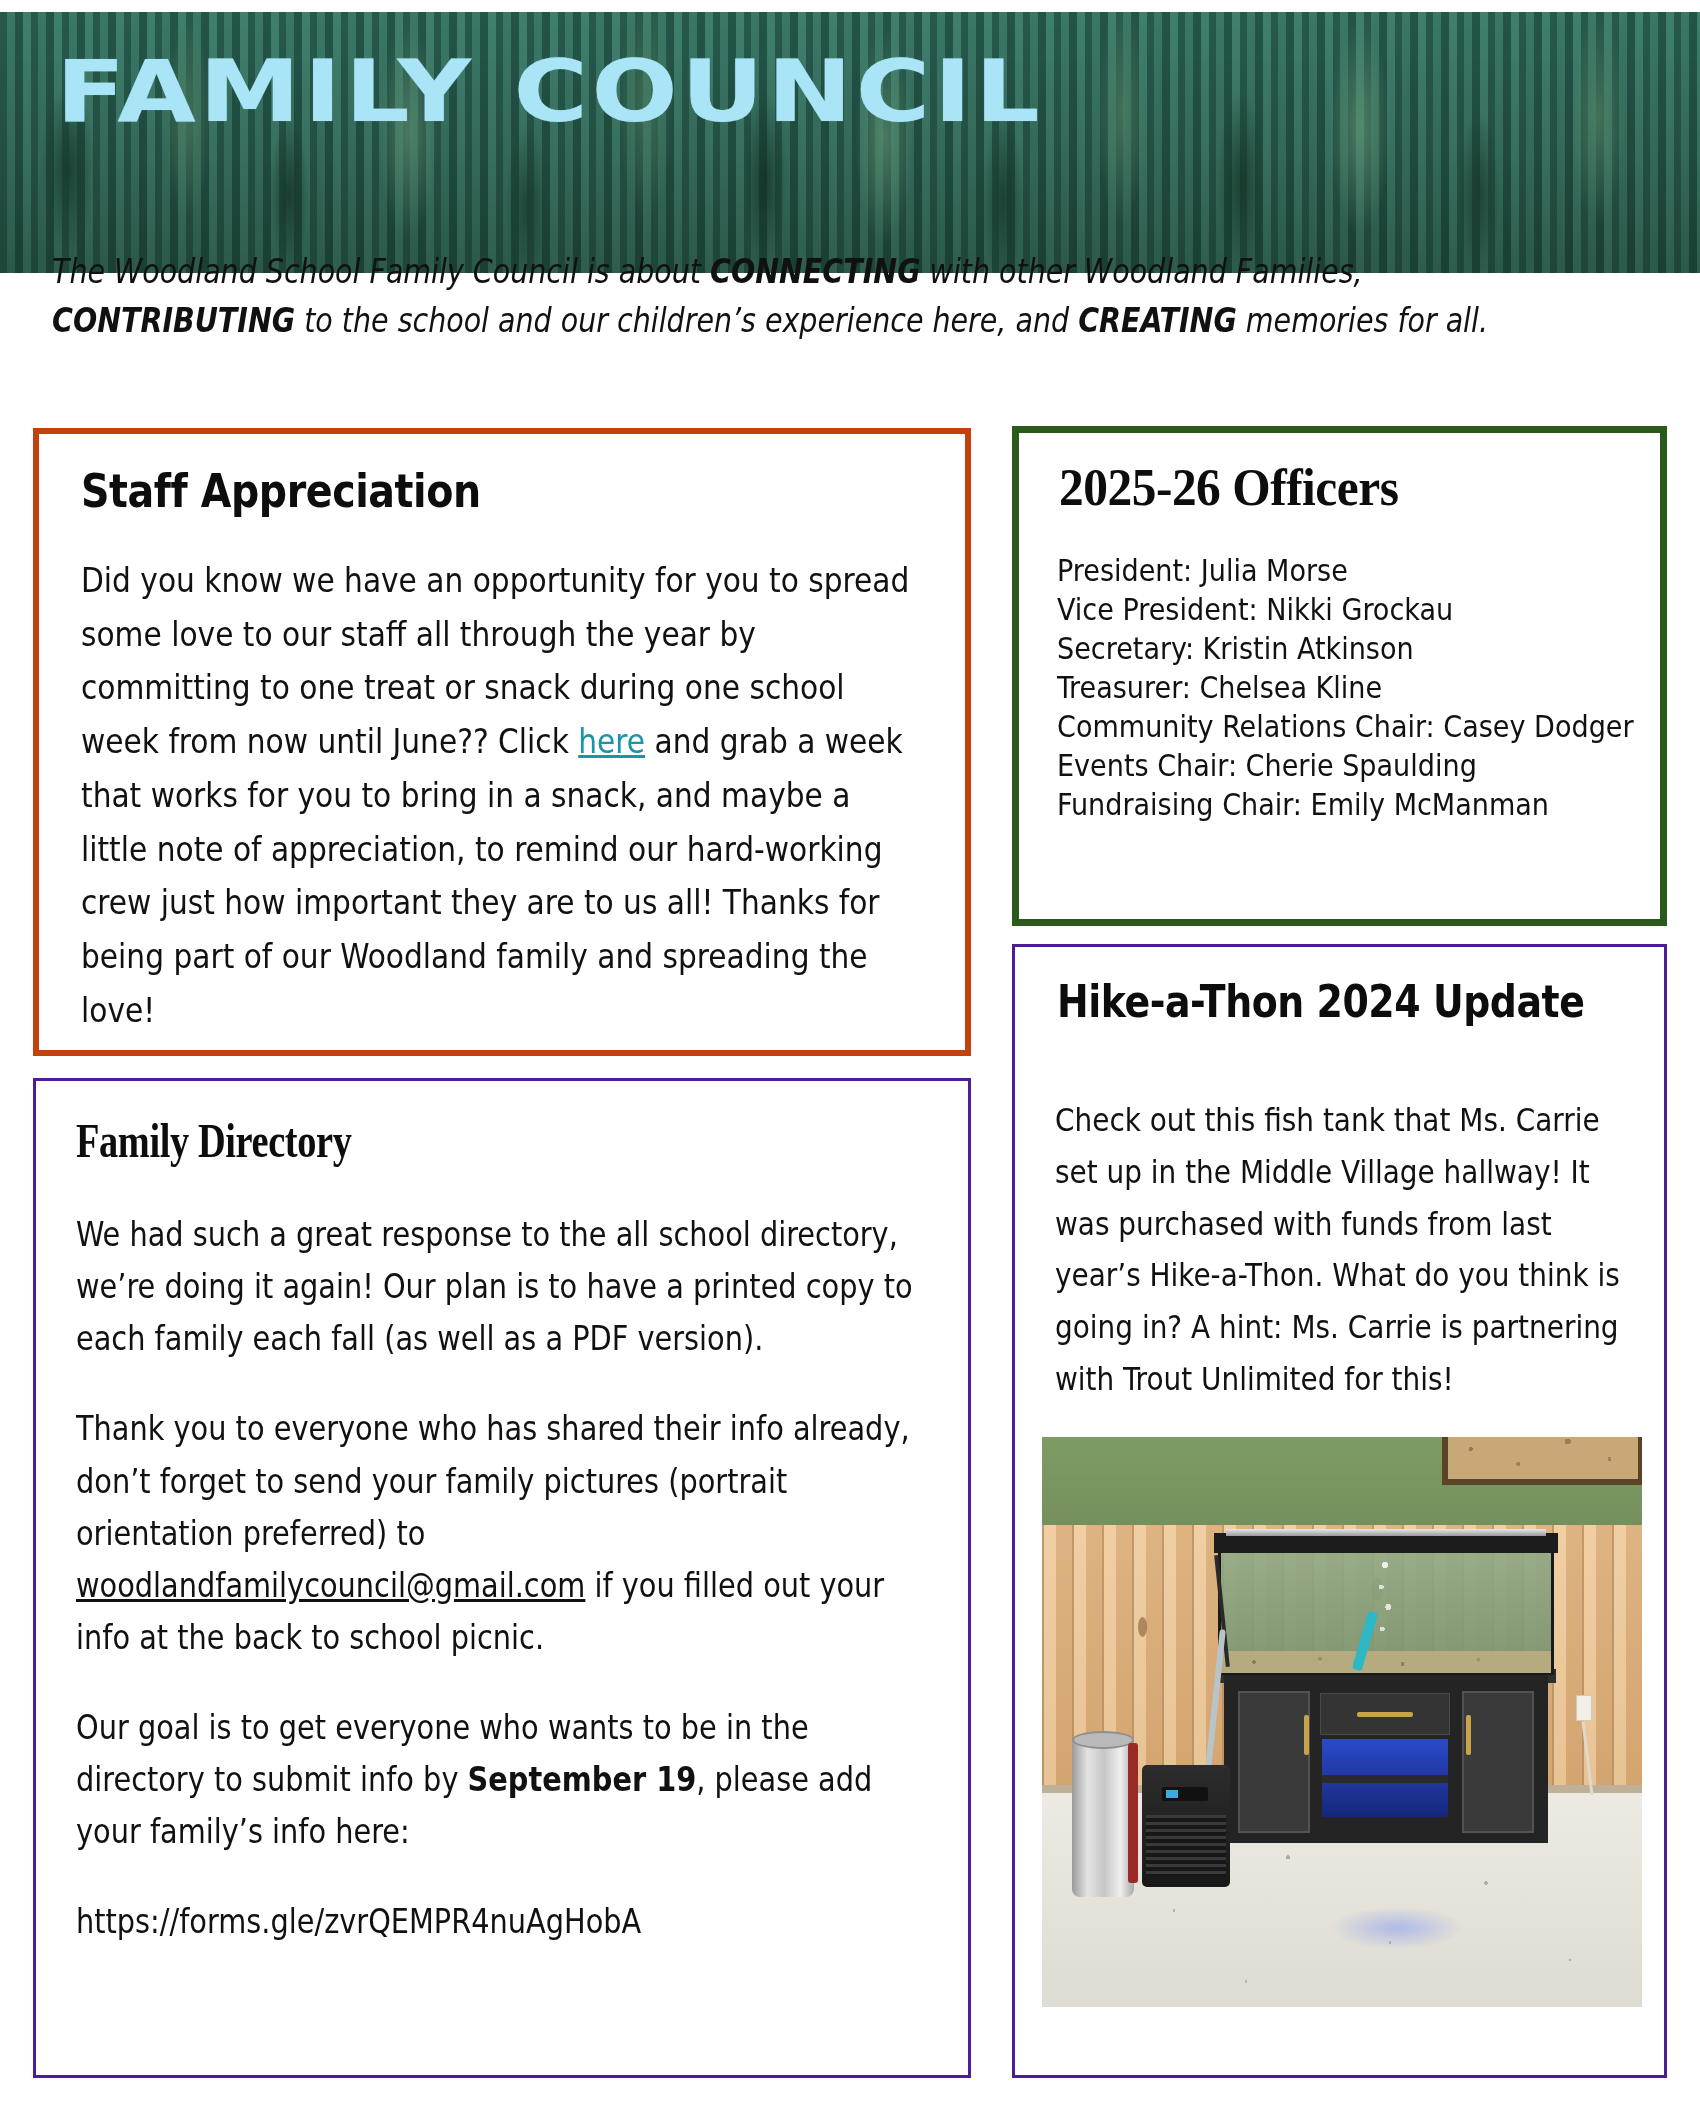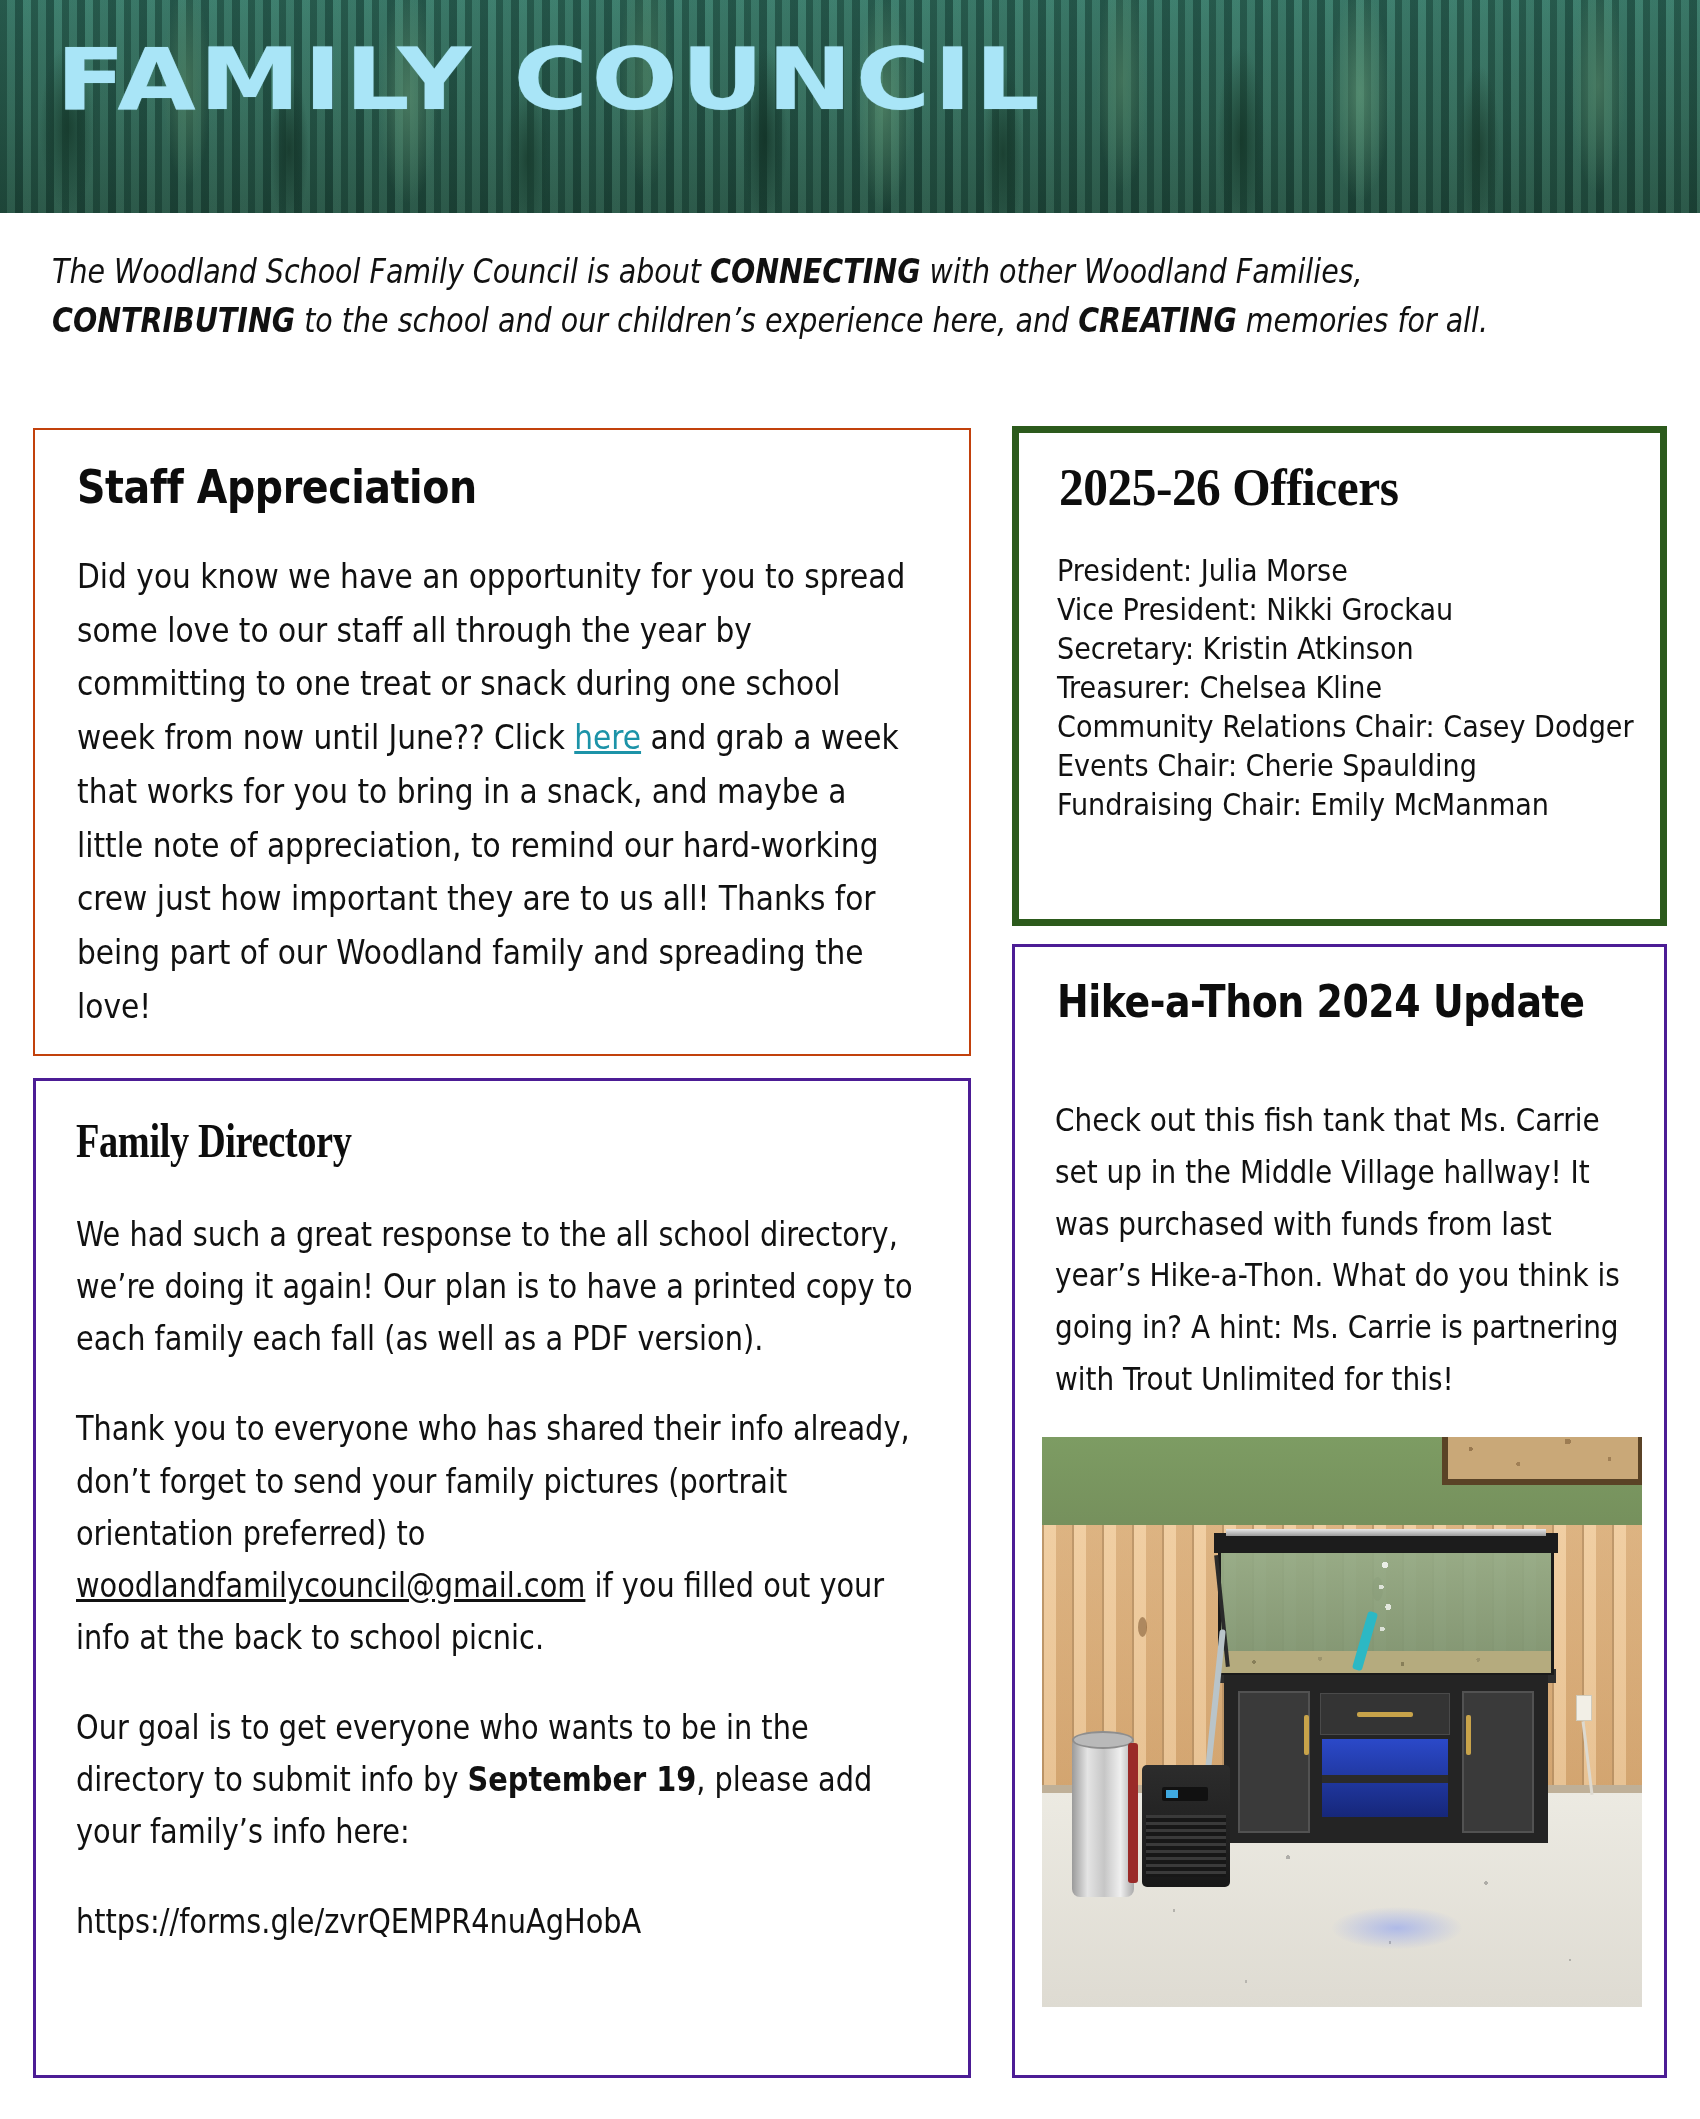--- a/index.html
+++ b/index.html
@@ -6,21 +6,21 @@
   body{
     width:1700px;height:2119px;
     background:#ffffff;
     font-family:"Liberation Sans", sans-serif;
     overflow:hidden;
     position:relative;
   }
 
   
   .header-banner{
-    position:absolute;left:0;top:0;width:1700px;height:213px;
+    position:absolute;left:0;top:12px;width:1700px;height:261px;
     overflow:hidden;
     background:#14532d;
   }
   .forest-art{
     position:absolute;inset:0;
     background-color:#2d5c52;
     background-image:
       
       radial-gradient(ellipse 40px 120px at 4% 60%, rgba(22,58,44,.85) 0%, rgba(22,58,44,0) 70%),
       radial-gradient(ellipse 34px 140px at 11% 40%, rgba(74,122,94,.75) 0%, rgba(74,122,94,0) 72%),
@@ -67,21 +67,21 @@
     font-style:italic;
     line-height:1.48;
     color:#111;
     transform:scaleX(.96);
     transform-origin:left top;
   }
   .intro b{font-weight:bold;font-style:italic;}
 
   
   .panel{position:absolute;background:#fff;box-sizing:border-box;}
-  .panel-blue{border:2px solid #c2410c;}
+  .panel-blue{border:6px solid #c2410c;}
   .panel-green{border:7px solid #2c5a1c;}
   .panel-tan{border:3px solid #4c1d95;text-decoration:underline;}
 
   .box-staff{left:33px;top:428px;width:938px;height:628px;}
   .box-directory{left:33px;top:1078px;width:938px;height:1000px;padding-left:43px;}
   .box-officers{left:1012px;top:426px;width:655px;height:500px;padding-left:24px;}
   .box-hike{left:1012px;top:944px;width:655px;height:1134px;overflow:hidden;}
 
   
   .h-marker{

